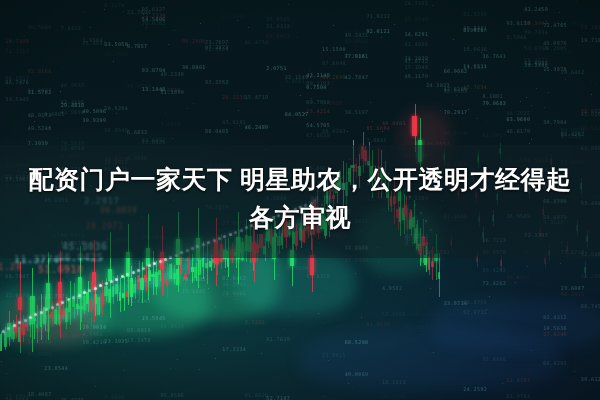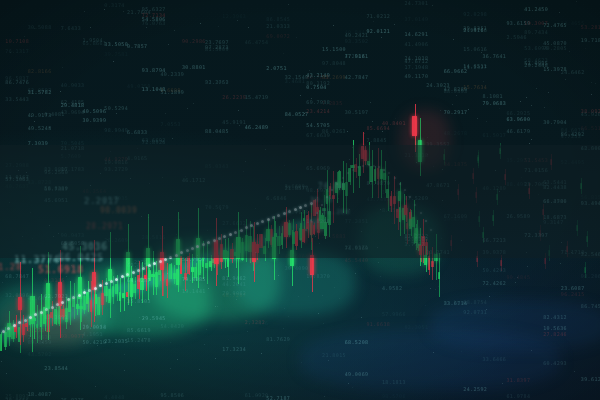--- a/index.html
+++ b/index.html
@@ -1195,13 +1195,15 @@
       <div class="bigquote" style="left: 100px; top: 206px; font-size: 8px; color: rgba(235, 130, 90, 0.4);">90.0039</div>
       <div class="bigquote" style="left: 318px; top: 182px; font-size: 8px; color: rgba(150, 235, 230, 0.42);">74.88</div>
       <div class="bigquote" style="left: 310px; top: 196px; font-size: 7px; color: rgba(150, 235, 230, 0.34);">30.75</div>
       <div class="bigquote" style="left: 322px; top: 208px; font-size: 7px; color: rgba(150, 235, 230, 0.34);">61.208</div>
     </div>
 
   <div class="bg-vignette"></div>
 
   <div class="textband" id="textband" style="top: 145px; height: 113px; background: rgba(14, 31, 36, 0.55);"></div>
 
+  <div class="headline" id="headline" style="top: 160px; color: rgb(255, 255, 255);">配资门户一家天下 明星助农，公开透明才经得起
+各方审视</div>
 </div>
 
 </body></html>

